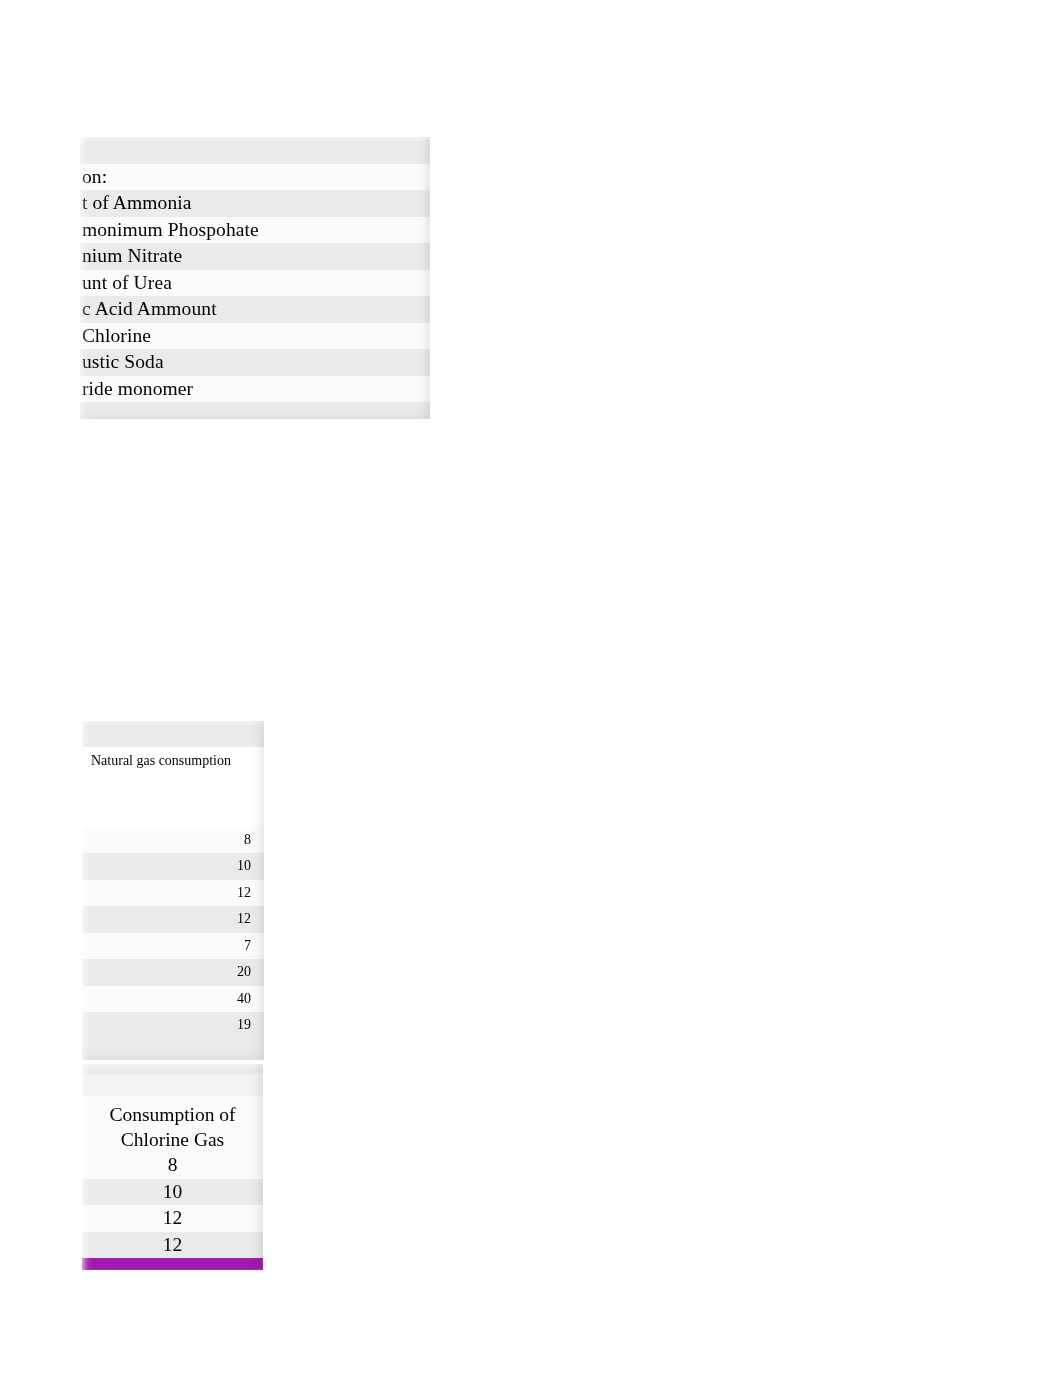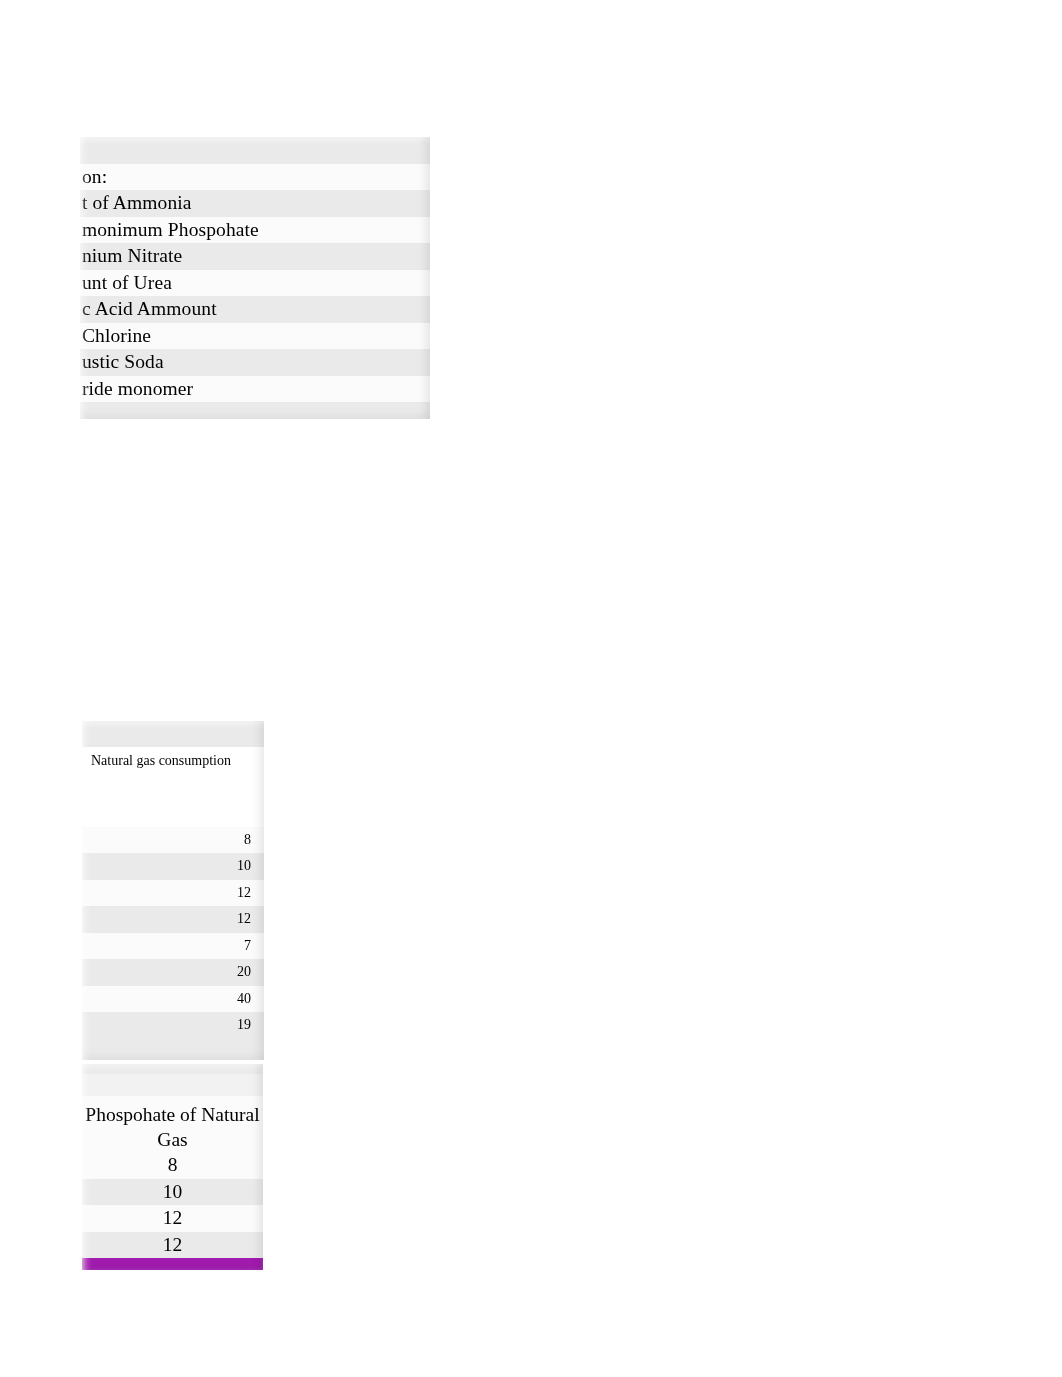--- a/index.html
+++ b/index.html
@@ -158,20 +158,20 @@
       <div class="row band">19</div>
       <div class="row band" style="height: 26.5px;"></div>
     </div>
   <div class="frag-shadow"></div>
 </div>
 
 <div class="fragment" id="fragment-gas-center">
   <div class="rows" id="gas-center-rows">
       <div class="row band" style="height: 10px;"></div>
       <div class="row gap-row"></div>
-      <div class="row header-cell">Phospohate of Natural Gas</div>
+      <div class="row header-cell">Consumption of Chlorine Gas</div>
       <div class="row plain">8</div>
       <div class="row band">10</div>
       <div class="row plain">12</div>
       <div class="row band">12</div>
     </div>
   <div class="frag-shadow"></div>
 </div>
 
 </body></html>

